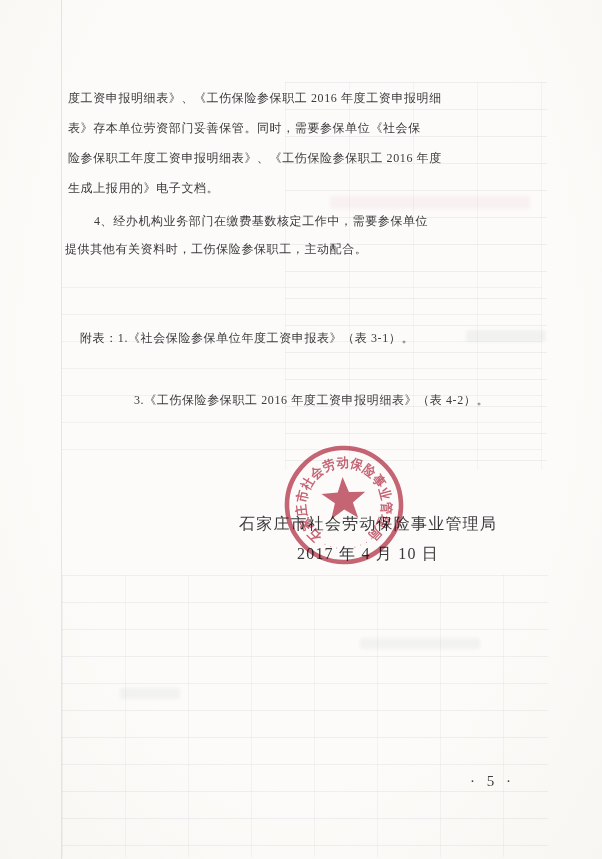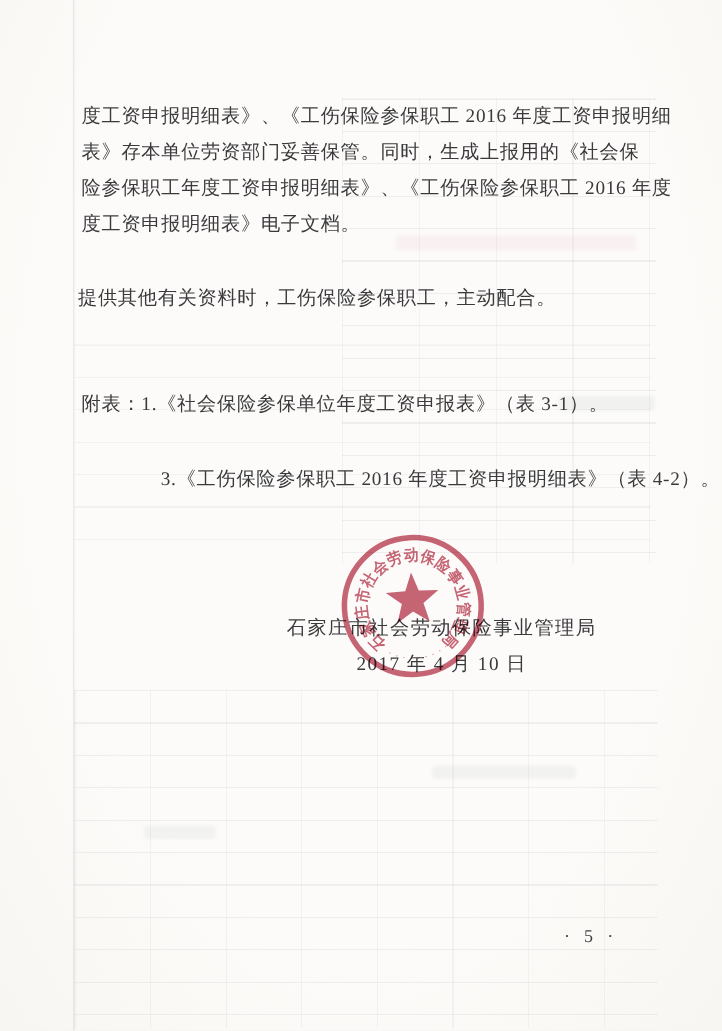--- a/index.html
+++ b/index.html
@@ -38,21 +38,21 @@
   }
   .smudge{position:absolute;filter:blur(1.5px);border-radius:3px;}
   .smudge-pink{left:330px;top:196px;width:200px;height:13px;background:rgba(210,120,140,0.07);}
   .smudge-gray-1{left:466px;top:330px;width:80px;height:12px;background:rgba(120,130,145,0.08);}
   .smudge-gray-2{left:360px;top:638px;width:120px;height:11px;background:rgba(120,130,145,0.07);}
   .smudge-gray-3{left:120px;top:688px;width:60px;height:11px;background:rgba(120,130,145,0.07);}
   
   .line{
     position:absolute;
     white-space:nowrap;
-    font-size:16px;
+    font-size:12px;
     letter-spacing:0.6px;
     line-height:20px;
     color:#3a3a3c;
   }
   .sig{font-size:16px;letter-spacing:1.2px;}
   .page-num{
     position:absolute;left:470px;top:773px;
     font-size:15px;letter-spacing:4px;color:#3f3f41;
     white-space:nowrap;
   }
@@ -72,28 +72,29 @@
   <div class="fold-line"></div>
   <div class="ghost ghost-grid-top"></div>
   <div class="ghost ghost-grid-mid"></div>
   <div class="ghost ghost-grid-bottom"></div>
   <div class="smudge smudge-pink"></div>
   <div class="smudge smudge-gray-1"></div>
   <div class="smudge smudge-gray-2"></div>
   <div class="smudge smudge-gray-3"></div>
 
   <div class="line" style="left:68px;top:88px">度工资申报明细表》、《工伤保险参保职工 2016 年度工资申报明细</div>
-  <div class="line" style="left:68px;top:118px">表》存本单位劳资部门妥善保管。同时，生成上报用的《社会保</div>
+  <div class="line" style="left:68px;top:118px">表》存本单位劳资部门妥善保管。同时，需要参保单位《社会保</div>
   <div class="line" style="left:68px;top:148px">险参保职工年度工资申报明细表》、《工伤保险参保职工 2016 年度</div>
-  <div class="line" style="left:68px;top:178px">度工资申报明细表》电子文档。</div>
+  <div class="line" style="left:68px;top:178px">生成上报用的》电子文档。</div>
 
+  <div class="line" style="left:94px;top:211px">4、经办机构业务部门在缴费基数核定工作中，需要参保单位</div>
   <div class="line" style="left:65px;top:239px">提供其他有关资料时，工伤保险参保职工，主动配合。</div>
 
 
-  <div class="line" style="left:68px;top:328px">附表：1.《社会保险参保单位年度工资申报表》（表 3-1）。</div>
+  <div class="line" style="left:80px;top:328px">附表：1.《社会保险参保单位年度工资申报表》（表 3-1）。</div>
   <div class="line" style="left:134px;top:390px">3.《工伤保险参保职工 2016 年度工资申报明细表》（表 4-2）。</div>
 
   <div class="line sig" style="left:239px;top:514px">石家庄市社会劳动保险事业管理局</div>
   <div class="line sig" style="left:297px;top:544px">2017 年 4 月 10 日</div>
 
   <svg class="seal" viewBox="0 0 170 170">
     <defs>
       <path id="arc-name" d="M 85,123 A 38,38 0 1,1 85.05,123" fill="none"></path>
       <path id="arc-code" d="M 55.4,120.2 A 46,46 0 0,0 114.6,120.2" fill="none"></path>
     </defs>

